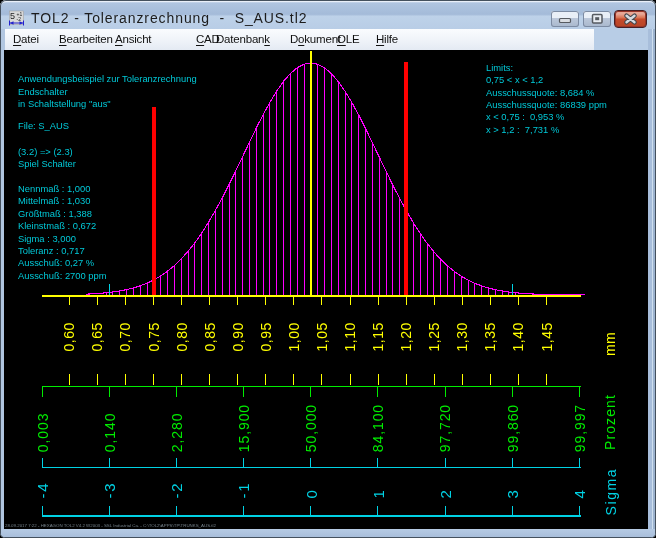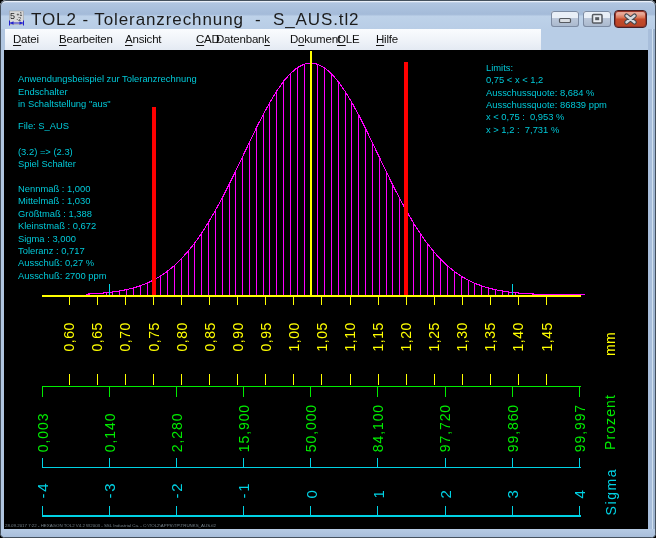--- a/index.html
+++ b/index.html
@@ -2,27 +2,27 @@
 <html><head><meta charset="utf-8"><style>
 *{margin:0;padding:0;box-sizing:border-box}
 html,body{width:656px;height:538px;background:#000;overflow:hidden}
 body{font-family:"Liberation Sans",sans-serif;position:relative}
 .win{position:absolute;left:0;top:0;width:656px;height:538px;border-radius:6px 6px 5px 5px;
  background:linear-gradient(#dfe9f5 0px,#cfdcee 2px,#b0c5e0 3px,#a4bbd9 14px,#a9bfdc 15px,#bed2e9 16px,#b8cde6 29px);
  box-shadow:inset 0 0 0 1px #45515e, inset 0 2px 0 #e9eff8;}
 .side{position:absolute;top:29px;bottom:8px;width:4px;background:#b1c6e0}
 .sideL{left:1px}.sideR{right:1px;width:7px;background:linear-gradient(90deg,#a8bedb 0 4px,#cfe0ef 4px 5px,#9db3cf 5px)}
 .bot{position:absolute;left:1px;right:1px;bottom:1px;height:8px;background:linear-gradient(#b6cbe4,#a9bfdb);border-radius:0 0 4px 4px}
-.title{position:absolute;left:31px;top:10px;font-size:17px;letter-spacing:0.9px;color:#1c1c1c;white-space:pre}
+.title{position:absolute;left:31px;top:10px;font-size:14px;letter-spacing:0.9px;color:#1c1c1c;white-space:pre}
 .icon{position:absolute;left:9px;top:10px;width:15px;height:16px}
 .btn{position:absolute;top:11px;height:16px;border-radius:3px}
 .bmin{left:551px;width:28px;background:linear-gradient(#e9eff7 0 7px,#bcc8da 7px,#a9b8cd);box-shadow:inset 0 0 0 1px #7c8ba3, inset 0 1px 0 #fff}
 .bmax{left:583px;width:28px;background:linear-gradient(#e9eff7 0 7px,#bcc8da 7px,#a9b8cd);box-shadow:inset 0 0 0 1px #7c8ba3, inset 0 1px 0 #fff}
 .bcls{left:615px;width:31px;background:linear-gradient(#e8a796 0 3px,#d9704f 7px,#c54a2c 8px,#b84526);box-shadow:inset 0 0 0 1px #9b3528, inset 0 1px 0 #f0c0b0;outline:1px solid #471f23;outline-offset:0}
-.mbar{position:absolute;left:5px;top:29px;width:536px;height:21px;background:linear-gradient(#fafcfe,#eef2f8 60%,#e4eaf3);font-size:11.5px;letter-spacing:-0.2px;color:#111}
+.mbar{position:absolute;left:5px;top:29px;width:589px;height:21px;background:linear-gradient(#fafcfe,#eef2f8 60%,#e4eaf3);font-size:11.5px;letter-spacing:-0.2px;color:#111}
 .mi{position:absolute;top:3.5px}
 u{text-decoration:underline;text-underline-offset:2px}
 .client{position:absolute;left:4px;top:50px;width:644px;height:479px;background:#000}
 </style></head><body>
 <div class="win"></div>
 <div class="side sideL"></div>
 <div class="side sideR"></div>
 <div class="bot"></div>
 <svg class="icon" viewBox="0 0 15 16">
  <rect x="0.5" y="1" width="14" height="13.5" fill="#d9d9d9" stroke="#9a9a9a" stroke-width="0.5"></rect>
@@ -44,21 +44,21 @@
       <rect x="9.5" y="3.5" width="9.5" height="8.5" rx="1" fill="#e9edf2" stroke="#565a60" stroke-width="1.5"></rect>
       <rect x="12.2" y="6.2" width="4" height="3" fill="#565a60"></rect>
     </svg></div>
 <div class="btn bcls"><svg width="31" height="16">
       <path d="M11.5 4.7 L19.5 11.3 M19.5 4.7 L11.5 11.3" stroke="#43464c" stroke-width="4.6" stroke-linecap="round"></path>
       <path d="M11.5 4.7 L19.5 11.3 M19.5 4.7 L11.5 11.3" stroke="#d4d9df" stroke-width="2.4" stroke-linecap="round"></path>
     </svg></div>
 <div class="mbar">
 <span class="mi" style="left:8px"><u>D</u>atei</span>
 <span class="mi" style="left:54px"><u>B</u>earbeiten</span>
-<span class="mi" style="left:120px"><u>A</u>nsicht</span>
+<span class="mi" style="left:110px"><u>A</u>nsicht</span>
 <span class="mi" style="left:191px"><u>C</u>AD</span>
 <span class="mi" style="left:211px">Datenban<u>k</u></span>
 <span class="mi" style="left:285px">D<u>o</u>kument</span>
 <span class="mi" style="left:332px"><u>O</u>LE</span>
 <span class="mi" style="left:371px"><u>H</u>ilfe</span>
 </div>
 <div class="client"></div>
 <svg width="644" height="479" viewBox="4 50 644 479" style="position:absolute;left:4px;top:50px">
 <path d="M106.5 292.8V295M112.5 292.0V295M119.5 291.0V295M126.5 289.6V295M133.5 287.9V295M140.5 285.8V295M147.5 283.2V295M153.5 279.9V295M160.5 275.9V295M167.5 271.2V295M174.5 265.6V295M181.5 259.0V295M188.5 251.4V295M194.5 242.8V295M201.5 233.1V295M208.5 222.3V295M215.5 210.6V295M222.5 197.9V295M229.5 184.6V295M235.5 170.6V295M242.5 156.4V295M249.5 142.1V295M256.5 128.1V295M263.5 114.7V295M269.5 102.2V295M276.5 90.9V295M283.5 81.2V295M290.5 73.4V295M297.5 67.6V295M304.5 64.1V295M310.5 63.0V295M317.5 64.3V295M324.5 67.9V295M331.5 73.7V295M338.5 81.6V295M345.5 91.4V295M351.5 102.7V295M358.5 115.2V295M365.5 128.7V295M372.5 142.7V295M379.5 157.0V295M386.5 171.3V295M392.5 185.2V295M399.5 198.5V295M406.5 211.1V295M413.5 222.8V295M420.5 233.5V295M427.5 243.2V295M433.5 251.8V295M440.5 259.3V295M447.5 265.8V295M454.5 271.4V295M461.5 276.1V295M468.5 280.1V295M474.5 283.3V295M481.5 285.9V295M488.5 288.0V295M495.5 289.7V295M502.5 291.0V295M508.5 292.0V295M515.5 292.8V295" stroke="#ff00ff" stroke-width="1" fill="none" shape-rendering="crispEdges"></path>
 <polyline points="85.6,294.16 92.4,293.83 99.3,293.38 106.1,292.78 112.9,291.99 119.7,290.96 126.6,289.63 133.4,287.94 140.2,285.80 147.1,283.15 153.9,279.90 160.7,275.94 167.5,271.20 174.4,265.58 181.2,259.01 188.0,251.43 194.9,242.79 201.7,233.08 208.5,222.32 215.3,210.58 222.2,197.94 229.0,184.57 235.8,170.64 242.7,156.40 249.5,142.11 256.3,128.10 263.1,114.67 270.0,102.16 276.8,90.92 283.6,81.24 290.5,73.40 297.3,67.65 304.1,64.15 311.0,63.00 317.8,64.25 324.6,67.86 331.4,73.71 338.3,81.63 345.1,91.38 351.9,102.69 358.8,115.24 365.6,128.70 372.4,142.74 379.2,157.03 386.1,171.26 392.9,185.17 399.7,198.52 406.6,211.12 413.4,222.82 420.2,233.53 427.0,243.19 433.9,251.78 440.7,259.32 447.5,265.85 454.4,271.42 461.2,276.13 468.0,280.05 474.8,283.28 481.7,285.91 488.5,288.02 495.3,289.69 502.2,291.01 509.0,292.03 515.8,292.81 522.6,293.40 529.5,293.85 536.3,294.18 543.1,294.42 550.0,294.59 556.8,294.72 563.6,294.81 570.4,294.87 577.3,294.91 584.1,294.94 585.3,294.95" stroke="#ff00ff" stroke-width="1.1" fill="none" shape-rendering="crispEdges"></polyline>

